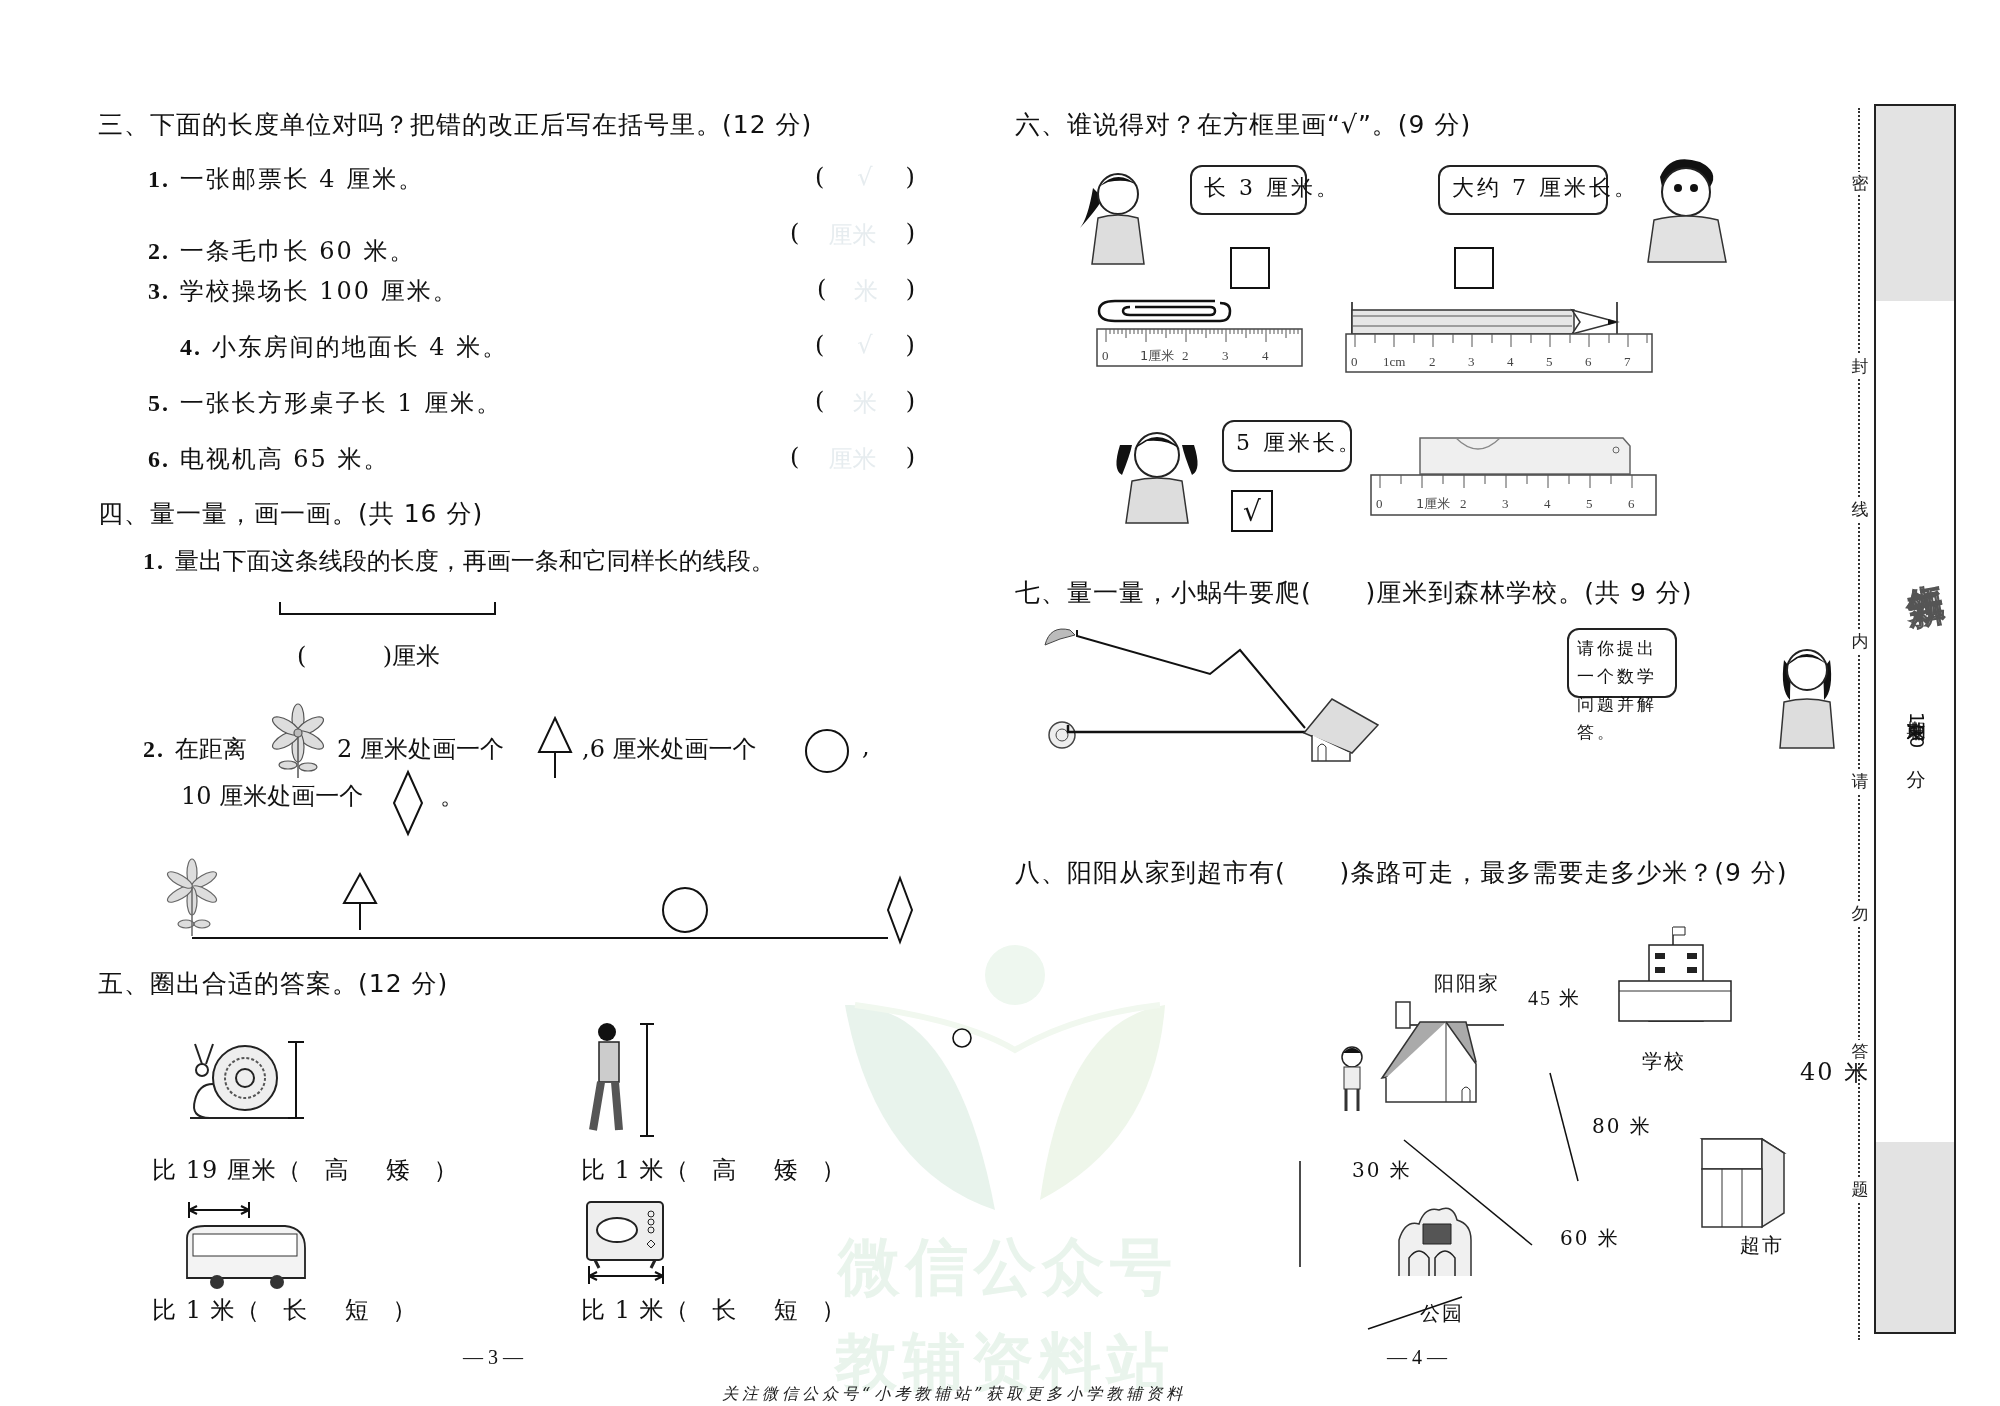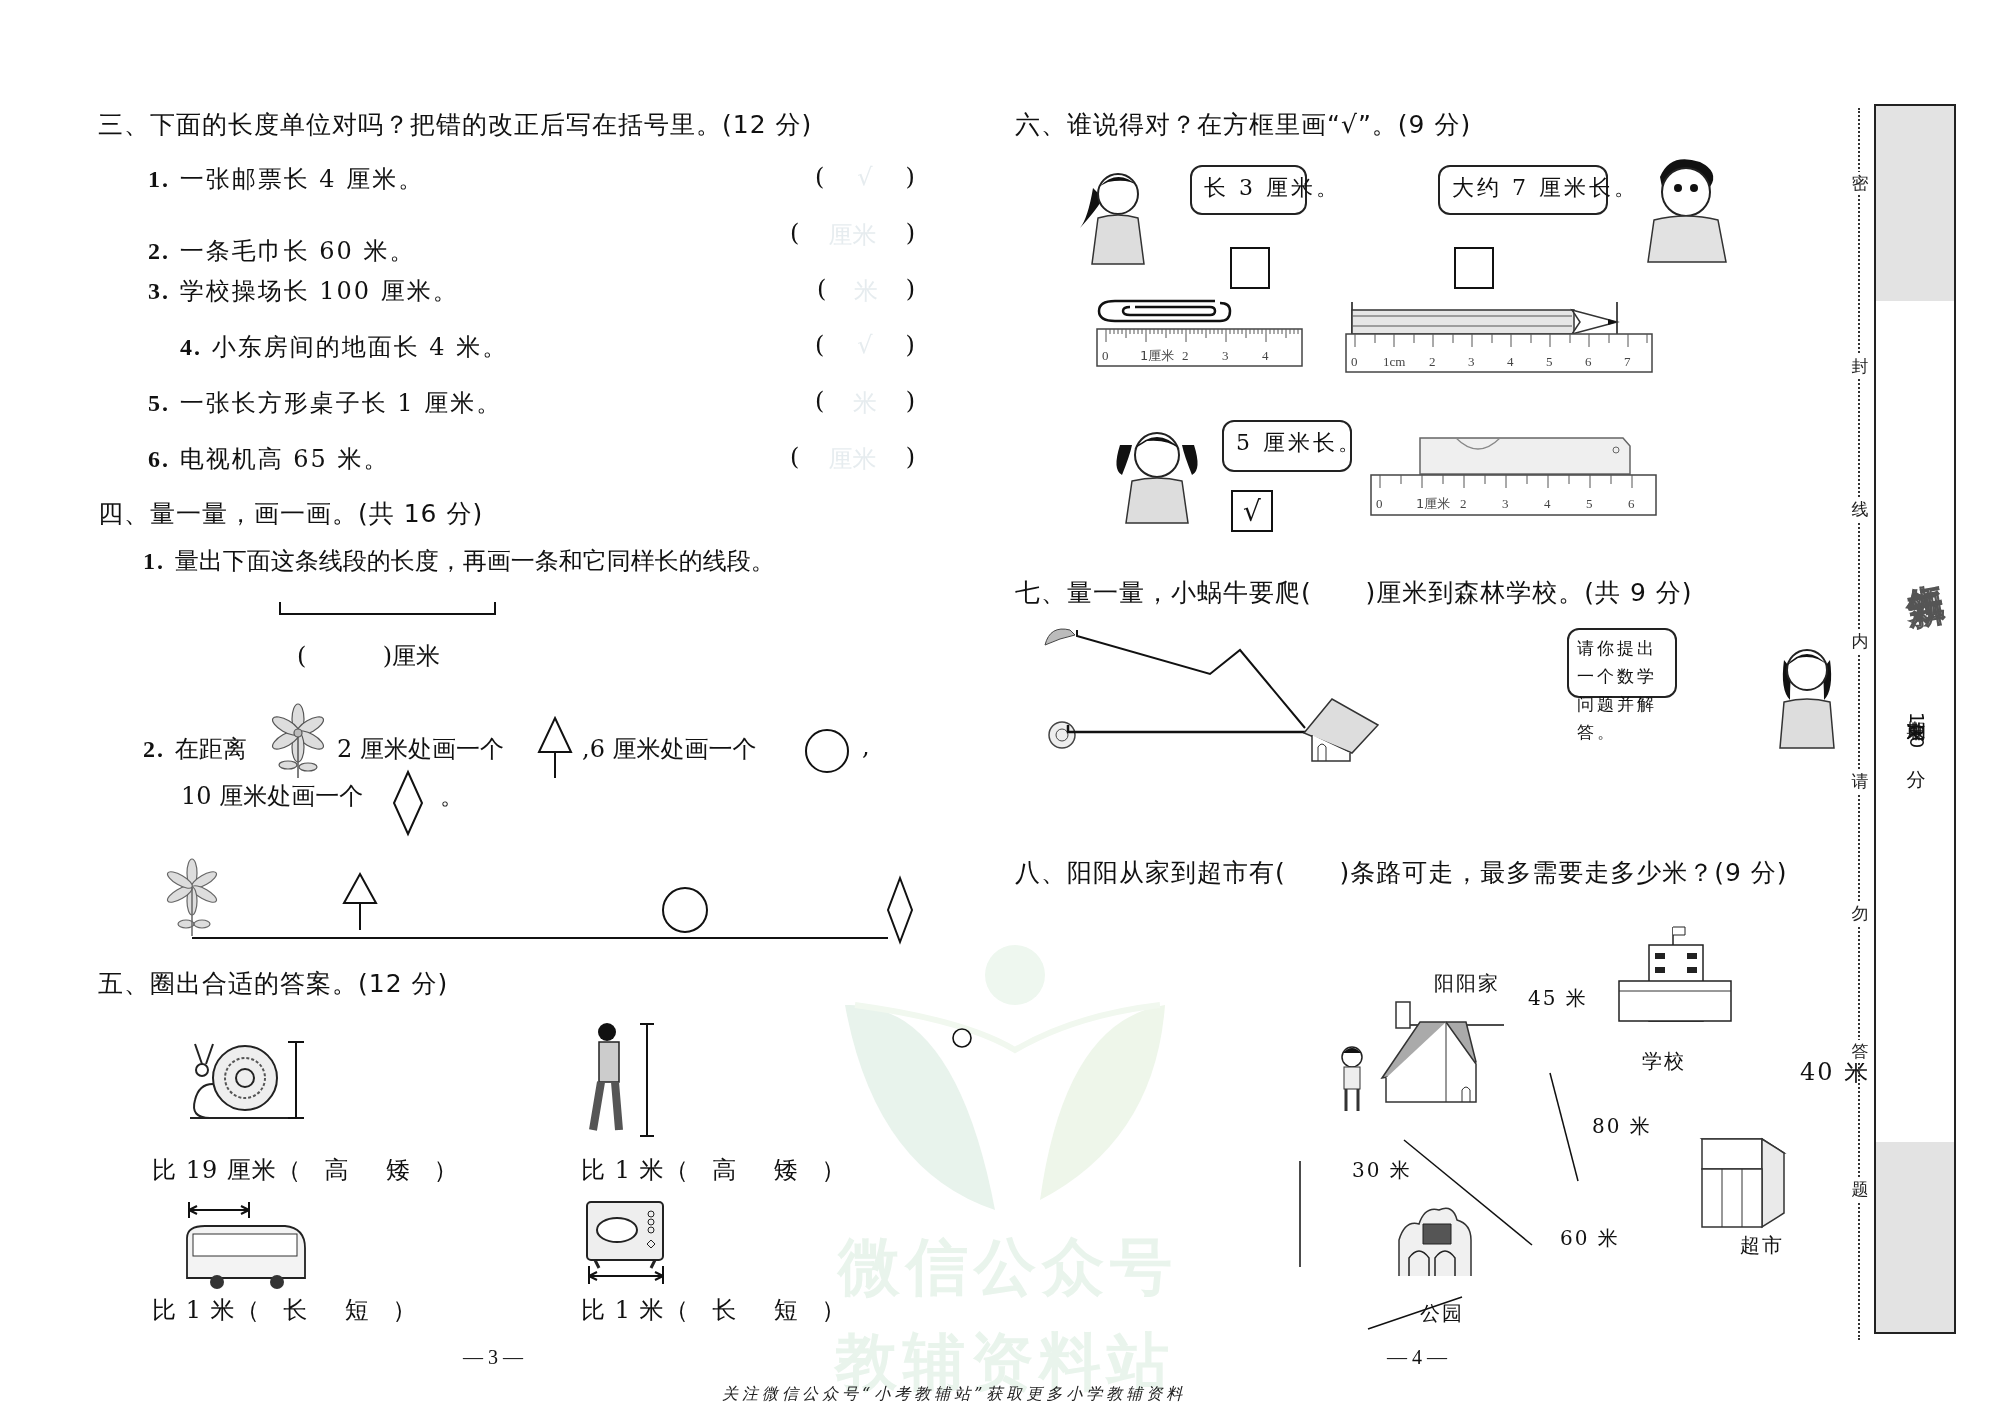--- a/index.html
+++ b/index.html
@@ -371,21 +371,21 @@
     <path d="M12 44 V66 M24 44 V66" stroke="#333" stroke-width="3"></path>
   </svg>
   <div class="abs" style="left:1434px;top:970px;font-size:20px;letter-spacing:2px;">阳阳家</div>
   <svg width="100" height="110" style="left:1380px;top:1000px;">
     <rect x="16" y="2" width="14" height="26" fill="#fff" stroke="#333" stroke-width="1.5"></rect>
     <path d="M2 78 L40 22 L86 22 L96 62 Z" fill="#aaa" stroke="#333" stroke-width="1.5"></path>
     <path d="M66 22 L96 64 V102 H6 V78" fill="#fff" stroke="#333" stroke-width="1.5"></path>
     <line x1="66" y1="22" x2="66" y2="102" stroke="#333"></line>
     <path d="M82 102 V90 Q86 84 90 90 V102" fill="none" stroke="#333"></path>
   </svg>
-  <div class="abs" style="left:1528px;top:985px;font-size:20px;letter-spacing:2px;">45 米</div>
+  <div class="abs" style="left:1528px;top:985px;font-size:20px;letter-spacing:2px;font-family:Liberation Serif, serif;">45 米</div>
   <svg width="120" height="100" style="left:1615px;top:925px;">
     <line x1="58" y1="2" x2="58" y2="20" stroke="#222" stroke-width="1.5"></line>
     <path d="M58 2 H70 V10 H58" fill="#fff" stroke="#222"></path>
     <rect x="34" y="20" width="54" height="76" fill="#fff" stroke="#222" stroke-width="1.5"></rect>
     <rect x="4" y="56" width="112" height="40" fill="#fff" stroke="#222" stroke-width="1.5"></rect>
     <g fill="#222">
         <rect x="40" y="28" width="10" height="6"></rect>
         <rect x="72" y="28" width="10" height="6"></rect>
         <rect x="40" y="42" width="10" height="6"></rect>
         <rect x="72" y="42" width="10" height="6"></rect>

